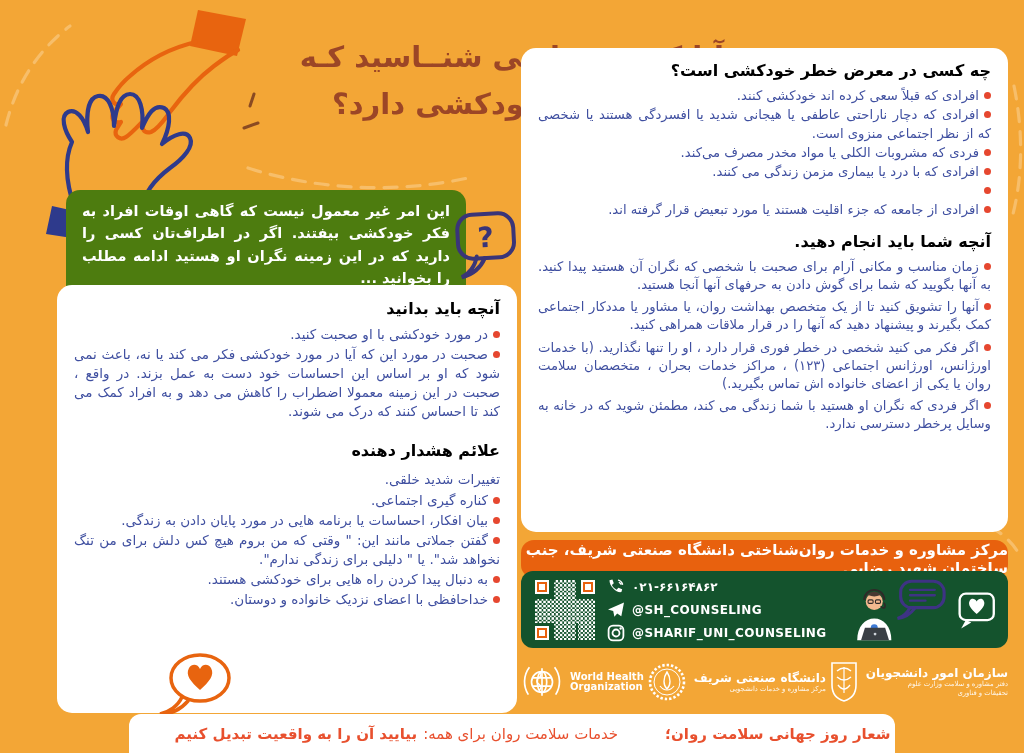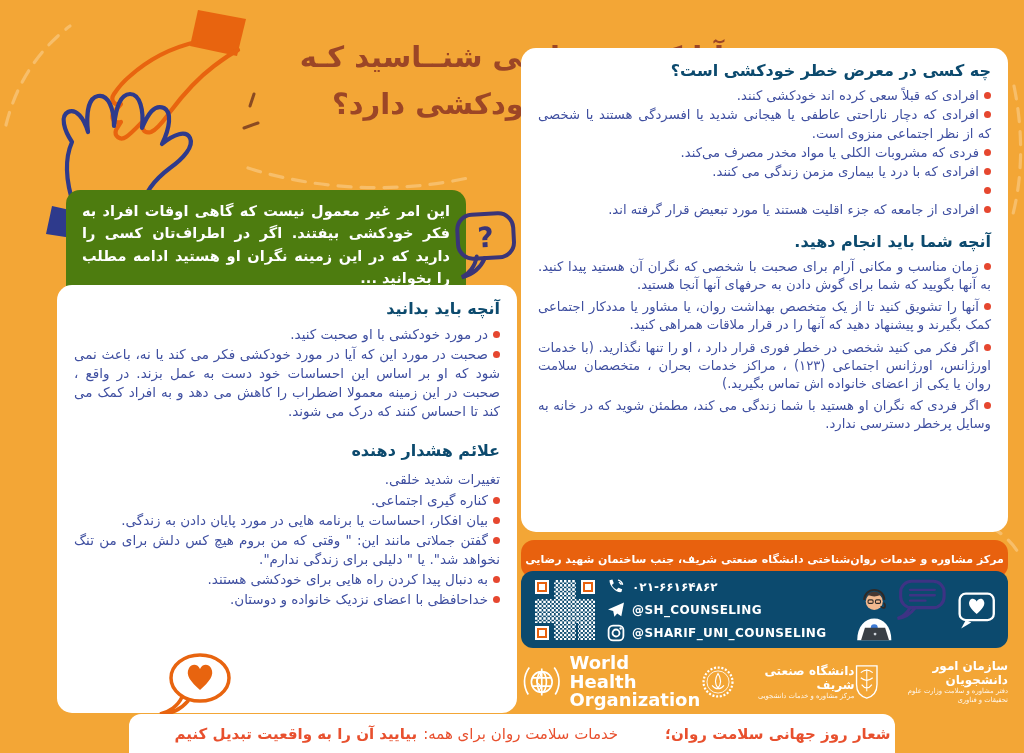--- a/index.html
+++ b/index.html
@@ -33,59 +33,59 @@
   }
   .q-bubble { position:absolute; left:452px; top:206px; transform:rotate(-3deg); }
 
   
   .card {
     position:absolute; background:#ffffff; border-radius:15px;
     direction:rtl; color:#3F4FA0;
   }
   .card-right { left:521px; top:48px;  width:487px; height:484px; padding:12px 17px 8px; font-size:13.2px; line-height:1.38; }
   .card-left  { left:57px;  top:285px; width:460px; height:428px; padding:13px 17px 8px; font-size:13.5px; line-height:1.4; }
-  .card-h { color:#0c4a6e; font-weight:bold; font-size:16px; margin-bottom:5px; }
+  .card-h { color:#000000; font-weight:bold; font-size:16px; margin-bottom:5px; }
   .card-h.second { margin-top:11px; }
   .bullet { text-align:justify; margin-bottom:1px; }
   .card-right .sec2 .bullet { margin-bottom:4px; }
   .dot {
     display:inline-block; width:7px; height:7px; border-radius:50%;
     background:#E6472F; margin-left:5px; vertical-align:1px;
   }
   .plain-line { margin:8px 0 2px; text-align:justify; }
   .warn-h { margin-top:19px; }
 
   
   .heart-bubble { position:absolute; left:150px; top:648px; }
 
   
   .banner-pill {
     position:absolute; left:521px; top:540px; width:487px; height:38px;
     background:#E8610E; border-radius:13px; direction:rtl;
     display:flex; align-items:center; justify-content:center;
-    color:#fff; font-weight:bold; font-size:11px;
+    color:#fff; font-weight:bold; font-size:15px;
   }
   .banner {
     position:absolute; left:521px; top:571px; width:487px; height:77px;
-    background:#0c4a6e; border-radius:12px;
+    background:#14532d; border-radius:12px;
     display:flex; align-items:center; padding:0 10px 0 14px; gap:12px;
   }
   .qr { flex:0 0 auto; }
   .contact-rows { display:flex; flex-direction:column; gap:5px; }
   .contact-row { display:flex; align-items:center; gap:7px; color:#fff; font-weight:bold; font-size:12px; letter-spacing:.4px; }
   .contact-row .ic { width:18px; height:18px; flex:0 0 auto; }
   .spacer { flex:1 1 auto; }
 
   
   .logos {
     position:absolute; left:521px; top:656px; width:487px; height:52px;
     display:flex; align-items:center; justify-content:space-between; color:#fff;
   }
   .logo-group { display:flex; align-items:center; gap:7px; }
-  .who-text { font-weight:bold; font-size:18px; line-height:1.05; }
+  .who-text { font-weight:bold; font-size:10px; line-height:1.05; }
   .fa-logo-name { direction:rtl; font-weight:bold; font-size:12px; }
   .fa-logo-sub  { direction:rtl; font-size:6.8px; opacity:.92; line-height:1.3; }
 
   
   .slogan-strip {
     position:absolute; left:129px; top:714px; width:766px; height:39px;
     background:#ffffff; border-radius:12px 12px 0 0;
     display:flex; align-items:center; justify-content:center;
     direction:rtl; color:#E8502E; font-size:15px;
   }

